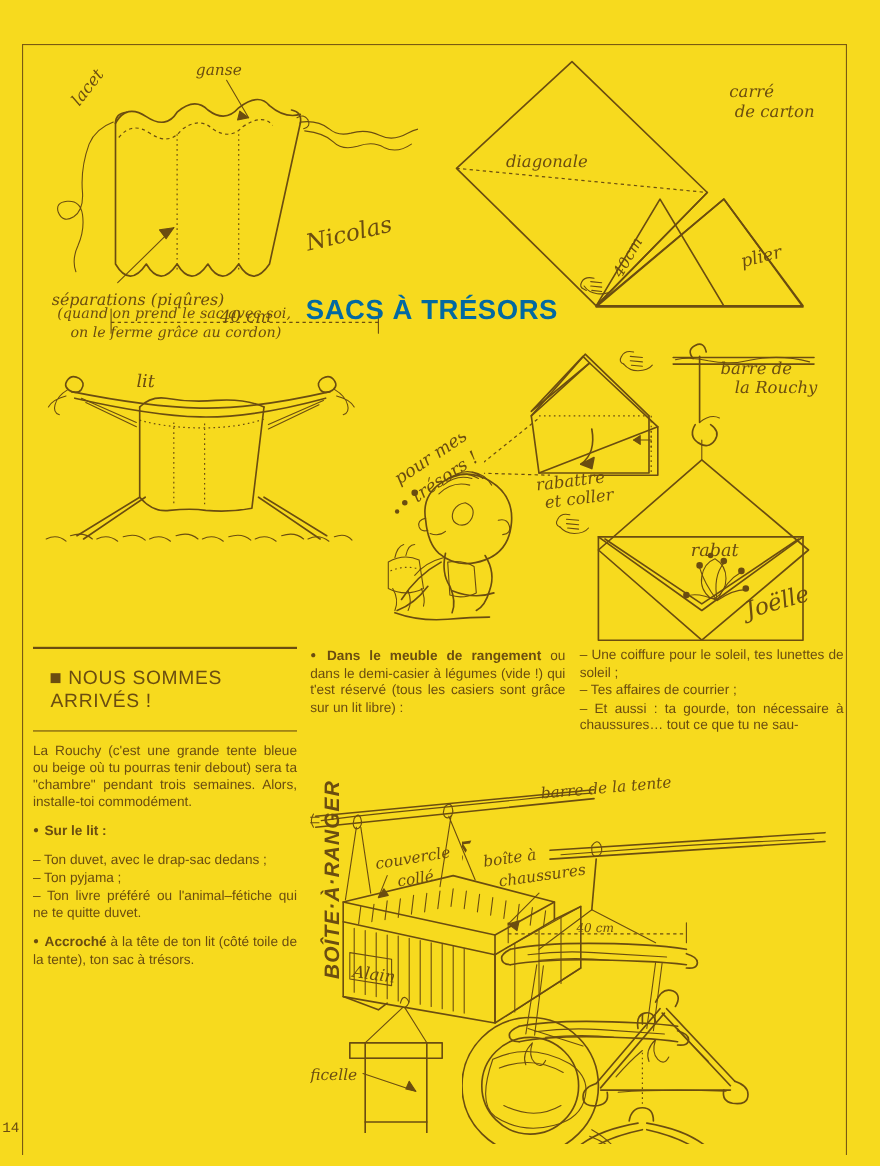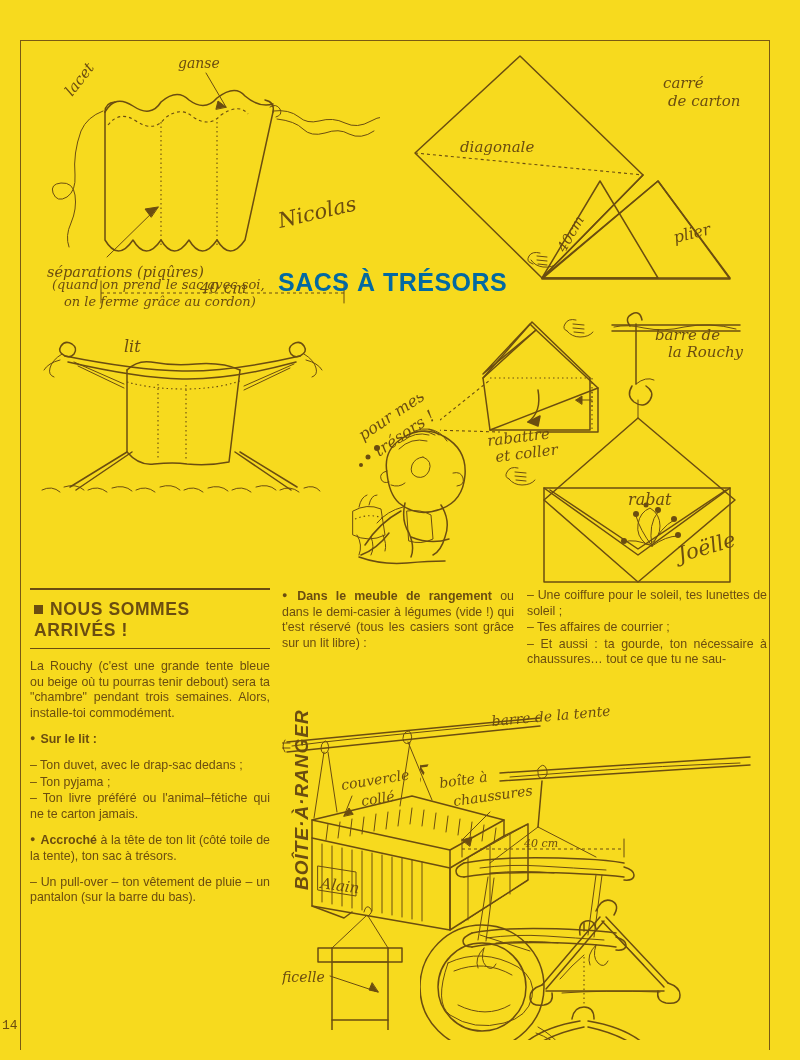--- a/index.html
+++ b/index.html
@@ -41,21 +41,21 @@
     position:absolute;left:24px;top:588px;width:742px;height:452px;
   }
   .col{position:absolute;top:0;font-size:12.4px;line-height:15.6px;color:#6b4d10;}
   #col1{left:6px;width:240px;}
   #col2{left:258px;width:232px;}
   #col3{left:503px;width:240px;}
 
   .hr{height:1.5px;background:#6b4d10;margin:0 0 9px 0;}
   .hr2{height:1.5px;background:#6b4d10;margin:7px 0 10px 0;}
   h2.sect{
-    font-size:17.5px;font-weight:bold;line-height:21px;margin:4px;
+    font-size:17.5px;font-weight:normal;line-height:21px;margin:16px;
     letter-spacing:.6px;color:#6b4d10;
   }
   .sq{display:inline-block;width:9px;height:9px;background:#6b4d10;margin-right:7px;vertical-align:1px;}
   p{margin:0 0 10px 0;text-align:justify;}
   .bul{font-weight:bold;}
   .bul:before{content:"\25CF";margin-right:5px;font-size:9px;vertical-align:2px;}
   .dashitem{margin:0 0 1px 0;}
 
   #pageno{
     position:absolute;left:2px;top:1018px;font-size:13px;color:#6b4d10;font-family:Liberation Mono, monospace;
@@ -396,26 +396,25 @@
         <span class="sq"></span><span>NOUS  SOMMES</span><br>
         <span>ARRIVÉS !</span>
       </h2>
       <div class="hr2"></div>
 
       <p>La Rouchy (c'est une grande tente bleue ou beige où tu pourras tenir debout) sera ta "chambre" pendant trois semaines. Alors, installe-toi commodément.</p>
 
       <p class="bul">Sur le lit :</p>
       <p class="dashitem">– Ton duvet, avec le drap-sac dedans ;</p>
       <p class="dashitem">– Ton pyjama ;</p>
-      <p>– Ton livre préféré ou l'animal–fétiche qui ne te carton jamais.</p>
+      <p>– Ton livre préféré ou l'animal–fétiche qui ne te quitte duvet.</p>
 
       <p><span class="bul">Accroché</span><span> à la tête de ton lit (côté toile de la tente), ton sac à trésors.</span></p>
 
 
-      <p>– Un pull-over – ton vêtement de pluie – un pantalon (sur la barre du bas).</p>
     </div>
 
     <div class="col" id="col2">
       <p><span class="bul">Dans le meuble de rangement</span><span> ou dans le demi-casier à légumes (vide !) qui t'est réservé (tous les casiers sont grâce sur un lit libre) :</span></p>
     </div>
 
     <div class="col" id="col3">
       <p class="dashitem">– Une coiffure pour le soleil, tes lunettes de soleil ;</p>
       <p class="dashitem">– Tes affaires de courrier ;</p>
       <p class="dashitem">– Et aussi : ta gourde, ton nécessaire à chaussures… tout ce que tu ne sau-</p>

